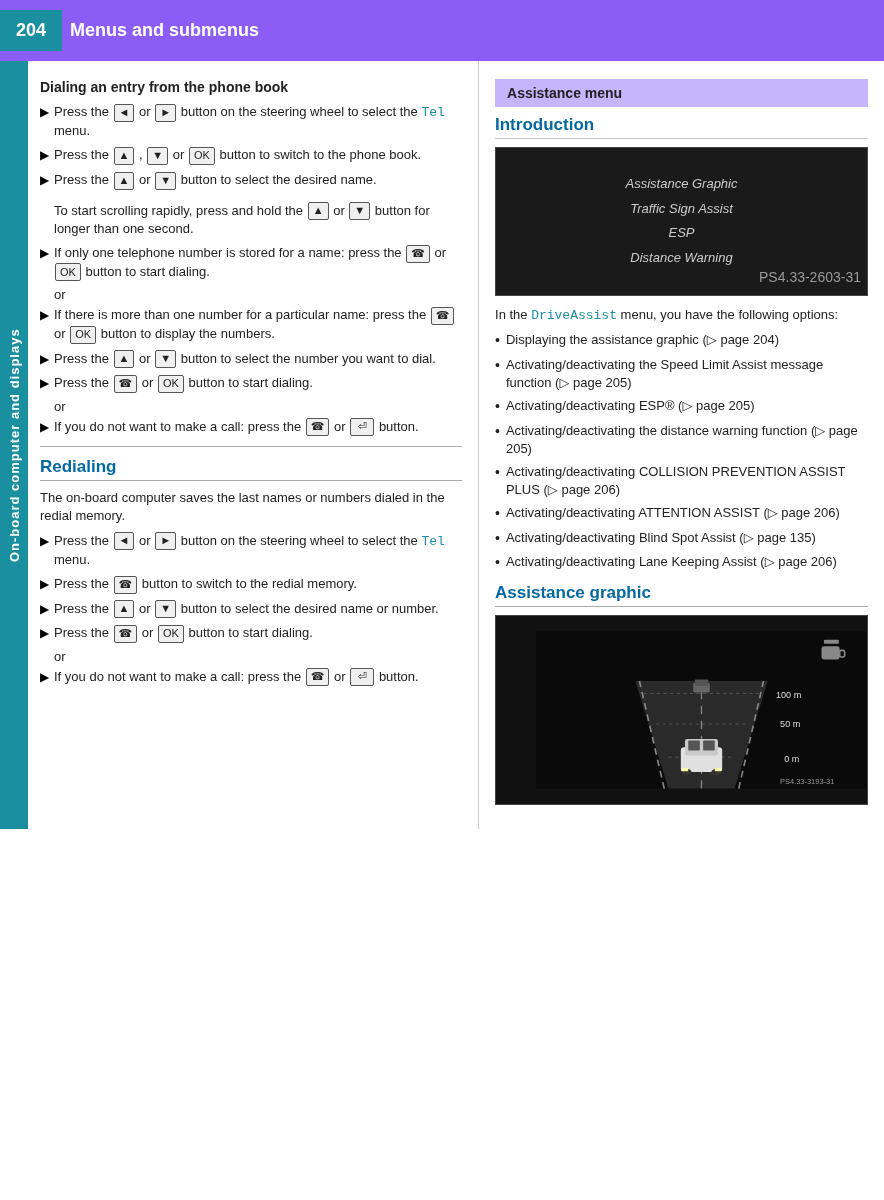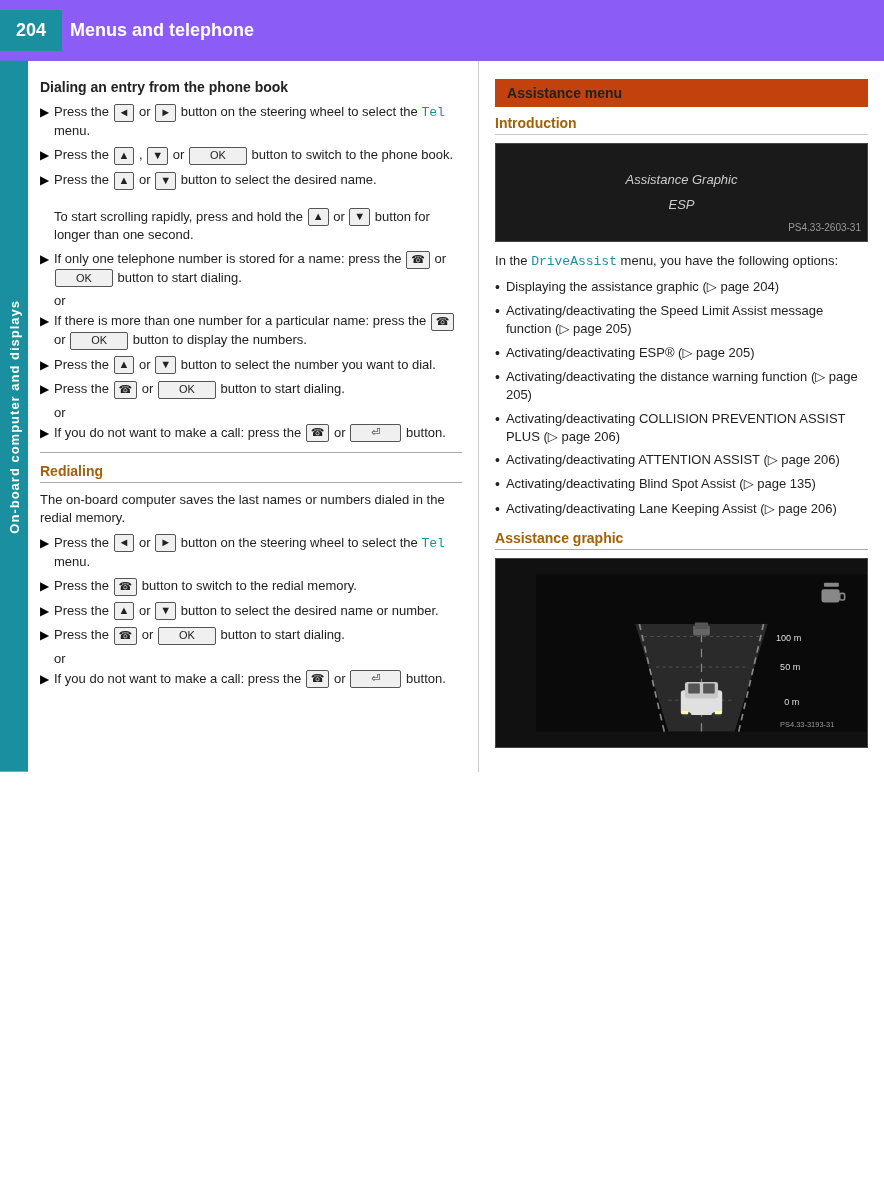--- a/index.html
+++ b/index.html
@@ -76,22 +76,22 @@
     }
 
     .section-title {
       font-weight: bold;
       font-size: 14px;
       margin-bottom: 8px;
     }
 
     .subsection-title {
       font-weight: bold;
-      font-size: 14px;
-      color: #a16207;
+      font-size: 17px;
+      color: #0369a1;
       border-bottom: 1px solid #aaa;
       padding-bottom: 3px;
       margin-bottom: 8px;
       margin-top: 10px;
     }
 
     .bullet-item {
       display: flex;
       align-items: flex-start;
       margin-bottom: 6px;
@@ -124,21 +124,21 @@
       vertical-align: middle;
       margin: 0 1px;
     }
     .btn-ok {
       display: inline-flex;
       align-items: center;
       justify-content: center;
       border: 1px solid #555;
       background: #f0f0f0;
       border-radius: 2px;
-      padding: 0 20px;
+      padding: 0 4px;
       font-size: 11px;
       min-width: 24px;
       height: 18px;
       vertical-align: middle;
       margin: 0 1px;
     }
     .btn-phone {
       display: inline-flex;
       align-items: center;
       justify-content: center;
@@ -158,21 +158,21 @@
       font-family: 'Courier New', monospace;
     }
 
     .driveassist-text {
       color: #1a8fa0;
       font-family: 'Courier New', monospace;
     }
 
     
     .assistance-menu-box {
-      background: #c2410c;
+      background: #c4b5fd;
       font-weight: bold;
       font-size: 14px;
       padding: 6px 12px;
       margin-bottom: 8px;
     }
 
     
     .dark-image-box {
       background: #1a1a1a;
       color: #ccc;
@@ -182,21 +182,21 @@
       margin-bottom: 10px;
       border: 1px solid #444;
       font-size: 13px;
       line-height: 1.9;
       position: relative;
     }
     .dark-image-box .img-caption {
       position: absolute;
       bottom: 4px;
       right: 6px;
-      font-size: 10px;
+      font-size: 14px;
       color: #999;
       font-style: normal;
     }
 
     
     .assist-graphic-box {
       background: #111;
       margin-top: 8px;
       margin-bottom: 6px;
       border: 1px solid #444;
@@ -241,21 +241,21 @@
       line-height: 1.4;
     }
 
     .bold-text { font-weight: normal; }
   </style>
 </head>
 <body>
 
 <div class="header-bar">
   <div class="header-page-num">204</div>
-  <div class="header-title">Menus and telephone</div>
+  <div class="header-title">Menus and submenus</div>
 </div>
 
 <div class="main-content">
 
   <div class="sidebar-label">On-board computer and displays</div>
 
   <div class="left-col">
 
     <div class="section-title">Dialing an entry from the phone book</div>
 
@@ -273,21 +273,21 @@
       </span>
     </div>
 
     <div class="bullet-item">
       <span class="bullet-arrow">▶</span>
       <span class="bullet-content">
         Press the <span class="btn-inline">▲</span> or <span class="btn-inline">▼</span> button to select the desired name.
       </span>
     </div>
 
-    <div class="para" style="margin-left:14px; margin-top:18px;">
+    <div class="para" style="margin-left:14px; margin-top:12px;">
       To start scrolling rapidly, press and hold the <span class="btn-inline">▲</span> or <span class="btn-inline">▼</span> button for longer than one second.
     </div>
 
     <div class="bullet-item">
       <span class="bullet-arrow">▶</span>
       <span class="bullet-content">
         <span class="bold-text">If only one telephone number is stored for a name:</span> press the <span class="btn-phone">☎</span> or <span class="btn-ok">OK</span> button to start dialing.
       </span>
     </div>
 
@@ -369,21 +369,23 @@
   </div>
 
   <div class="right-col">
 
     <div class="assistance-menu-box">Assistance menu</div>
 
     <div class="subsection-title" style="border-bottom: 1px solid #ccc; margin-top:0;">Introduction</div>
 
     <div class="dark-image-box">
       <div>Assistance Graphic</div>
+      <div>Traffic Sign Assist</div>
       <div>ESP</div>
+      <div>Distance Warning</div>
       <div class="img-caption">PS4.33-2603-31</div>
     </div>
 
     <div class="para">
       In the <span class="driveassist-text">DriveAssist</span> menu, you have the following options:
     </div>
 
     <div>
       <div class="dot-item">
         <span class="bullet-dot">•</span>

